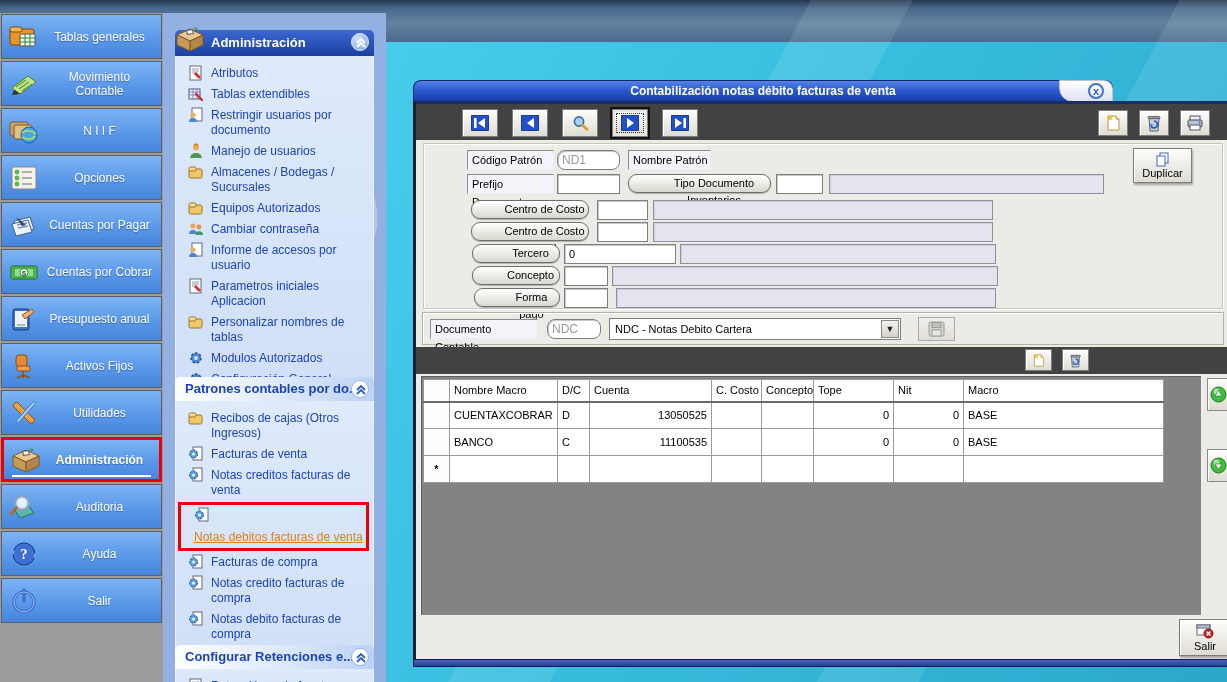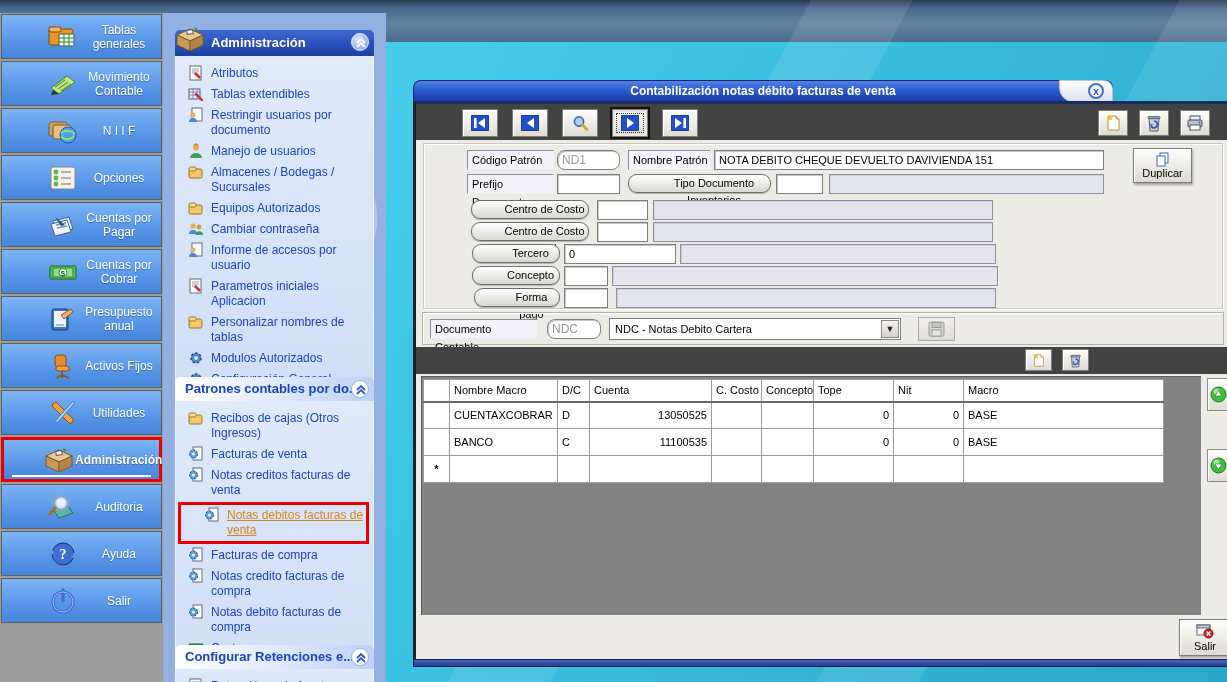--- a/index.html
+++ b/index.html
@@ -8,21 +8,21 @@
           background:linear-gradient(120deg,#56d8f6 0%,#3cc3e4 45%,#2aa8cc 100%);
           font-family:"Liberation Sans", sans-serif; }
   .topband { position:absolute; left:0; top:0; width:1227px; height:42px;
           background:linear-gradient(180deg,#24384e 0%,#48688c 20%,#62839f 55%,#4a6b8e 100%); }
   .streak { position:absolute; width:90px; height:900px; background:rgba(255,255,255,0.10);
           transform:rotate(28deg); pointer-events:none; }
   
   .sidebar { position:absolute; left:0; top:13px; width:163px; height:669px; background:#9c9c9c; padding:1px; }
   .sbtn { position:relative; height:45px; margin-bottom:2px; display:flex; align-items:center;
           background:linear-gradient(180deg,#7db4f5 0%,#5a98e8 55%,#4586dc 100%);
-          border:1px solid #5f5f5f; cursor:pointer;padding-left:39px; }
+          border:1px solid #5f5f5f; cursor:pointer; }
   .sbtn .sic { width:44px; display:flex; align-items:center; justify-content:center; }
   .sbtn .slbl { flex:1; text-align:center; color:#fff; font-size:12px; padding-right:8px;
           text-shadow:0 1px 1px rgba(0,0,60,.35); }
   .sbtn.selected { border:3px solid #ea0000; }
   .sbtn.selected .slbl { font-weight:bold; }
   .sbtn.selected::after { content:""; position:absolute; left:8px; right:8px; bottom:2px; height:2px; background:#fff; }
   
   .taskpane { position:absolute; left:163px; top:13px; width:223px; height:669px; background:#92b0e2; overflow:hidden; }
   .tgroup { position:absolute; left:12px; width:199px; }
   .thead-dark { position:relative; height:26px; border-radius:5px 5px 0 0;
@@ -31,21 +31,21 @@
   .thead-light { position:relative; height:24px; border-radius:5px 5px 0 0;
           background:linear-gradient(90deg,#ffffff 0%,#dce8fb 55%,#bcd2f6 100%);
           color:#1c44b8; font-weight:bold; font-size:13px; line-height:24px; padding-left:10px; }
   .chev { position:absolute; right:5px; top:3px; width:18px; height:18px; border-radius:50%; cursor:pointer; }
   .chev-dark { background:radial-gradient(circle at 35% 30%,#cfe0fa,#7fa5e8); border:1px solid #e6eefc; }
   .chev-light { background:#fff; border:1px solid #9ab4e6; }
   .tbody { background:linear-gradient(180deg,#dfeafb,#cfdff7); border:1px solid #eef4fd; border-top:none;
           border-radius:0 0 5px 5px; padding:7px 4px 8px 6px; }
   .tpi { display:flex; gap:7px; padding:3px 2px 3px 6px; color:#1c44b8; font-size:12px; line-height:15px; cursor:pointer; }
   .tpi .tico { flex:0 0 16px; width:16px; height:16px; margin-top:-1px; }
-  .tpi-sel { border:3px solid #ea0000; margin:1px 0 1px -4px; padding-left:23px; }
+  .tpi-sel { border:3px solid #ea0000; margin:1px 0 1px -4px; padding-left:13px;flex-direction:column; }
   .tpi-sel .tlbl { color:#d9821c; text-decoration:underline; }
   .hicon { position:absolute; left:-1px; top:-7px; width:32px; height:32px; }
   .watermark { position:absolute; pointer-events:none; opacity:.55; }
   
   .win { position:absolute; left:393px; top:80px; width:700px; height:587px;margin-left:20px; }
   .titlebar { position:relative; height:21px; border:1px solid #0e2668; border-bottom:none;
           border-radius:8px 8px 0 0; background:linear-gradient(180deg,#5583e8 0%,#2c5cd0 45%,#1a3da6 100%);
           color:#fff; font-weight:bold; font-size:12px; text-align:center; line-height:20px; }
   .closetab { position:absolute; right:-1px; top:-1px; width:54px; height:22px;
           background:linear-gradient(180deg,#ffffff,#dde3ef); border-radius:0 9px 0 14px;
@@ -549,21 +549,20 @@
               <circle cx="13.5" cy="8.4" r="1" fill="#3a6ac8"></circle>
             </svg>
           </div>
       </div>
 
       <div class="formbox"></div>
 
       <div class="flatlabel" style="left:51px; top:49px; width:87px;">Código Patrón</div>
       <div class="tfield ghost" style="left:141px; top:49px; width:63px;">ND1</div>
       <div class="flatlabel" style="left:212px; top:49px; width:83px;">Nombre Patrón</div>
-      <div class="tfield" style="left:298px; top:49px; width:390px;">NOTA DEBITO CHEQUE DEVUELTO DAVIVIENDA 151</div>
 
       <div class="dupbtn">
         <svg width="16" height="15" viewBox="0 0 16 15">
             <rect x="5" y="1" width="8" height="10" fill="#fff" stroke="#3a6ac8"></rect>
             <rect x="2" y="4" width="8" height="10" fill="#fff" stroke="#3a6ac8"></rect>
           </svg>
         <span>Duplicar</span>
       </div>
 
       <div class="flatlabel" style="left:51px; top:73px; width:87px;">Prefijo Documento</div>

